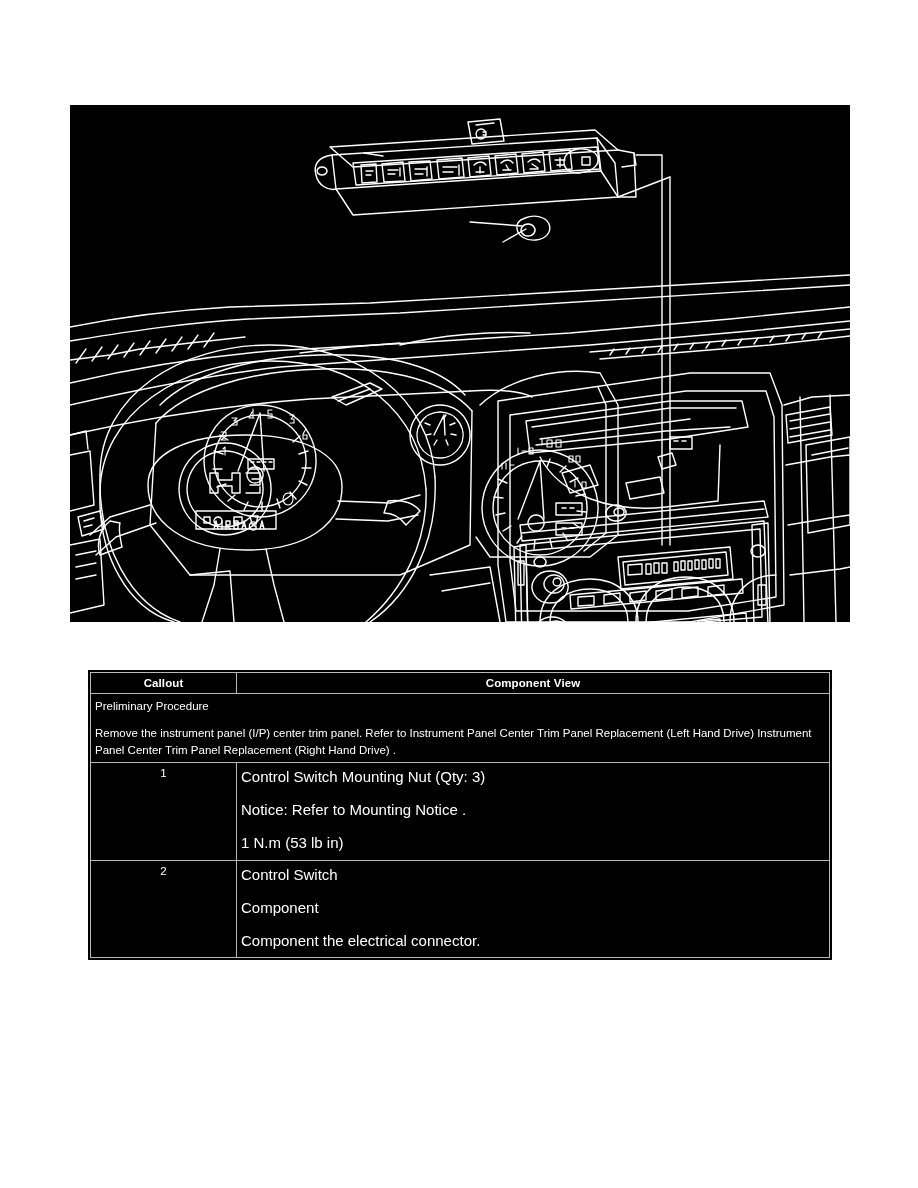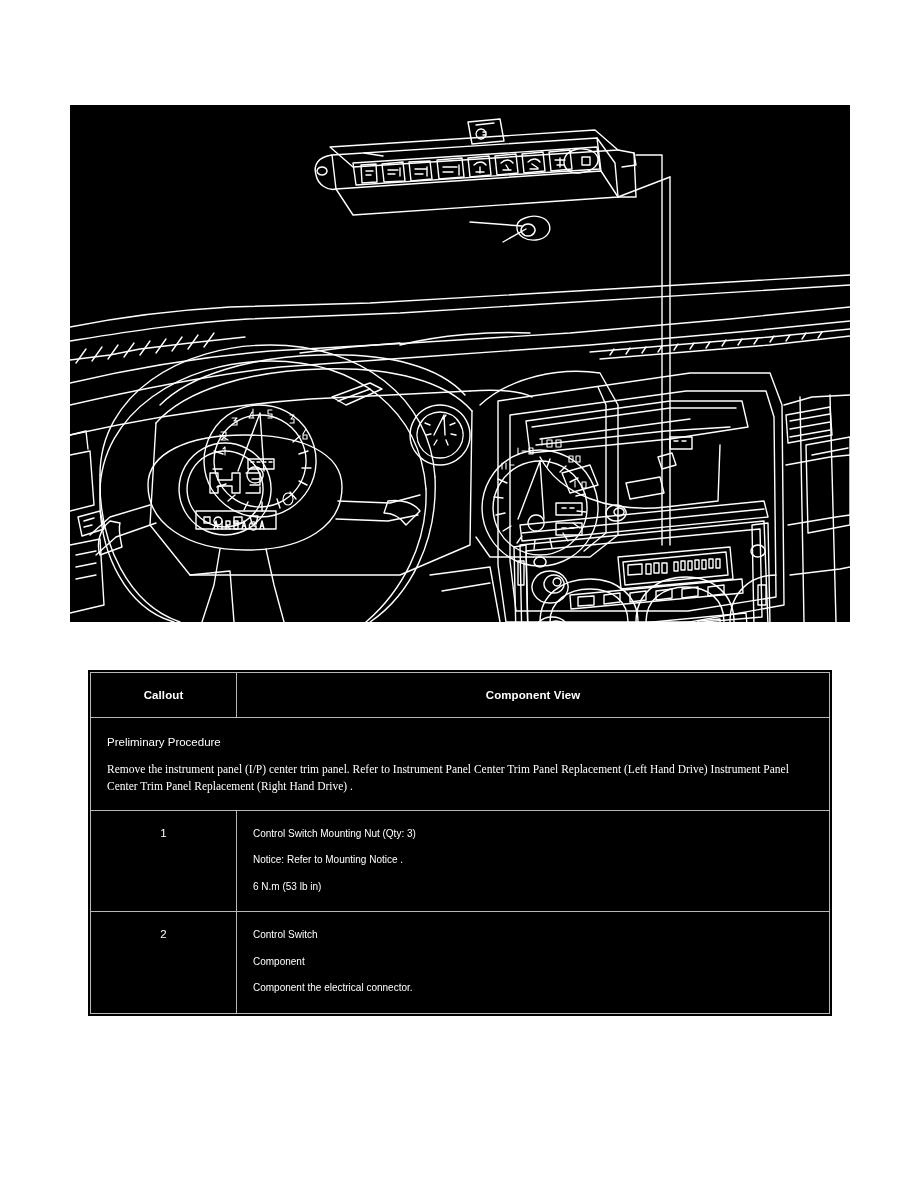--- a/index.html
+++ b/index.html
@@ -45,21 +45,21 @@
   table.ptable {
     border-collapse: collapse;
     width: 100%;
     background: #000000;
     table-layout: fixed;
   }
   table.ptable td, table.ptable th {
     border: 1px solid #b8b8b8;
     color: #ffffff;
     vertical-align: top;
-    padding: 16px;
+    padding: 4px;
     background: #000000;
   }
   .col-callout { width: 146px; }
 
   th.hdr {
     text-align: center;
     font-weight: bold;
     font-size: 11.5px;
     padding: 4px 0 5px 0;
     letter-spacing: 0.1px;
@@ -67,31 +67,31 @@
   td.prelim {
     padding: 5px 6px 7px 5px;
     font-size: 11.5px;
     line-height: 1.42;
   }
   .prelim-title {
     font-weight: normal;
     display: block;
     margin-bottom: 11px;
   }
-  .prelim-body { display: block; font-family: Liberation Serif, serif; }
+  .prelim-body { display: block; }
 
   td.callout-num {
     text-align: center;
     vertical-align: middle;
     font-size: 11.5px;
     font-weight: normal;
   }
   td.comp {
     padding: 5px 6px 7px 6px;
-    font-size: 10px;
+    font-size: 15px;
     line-height: 1.35;
   }
   .comp-line { display: block; margin-bottom: 13px; }
   .comp-line:last-child { margin-bottom: 2px; }
   .b { font-weight: normal; }
 </style>
 </head>
 <body>
 
 <div class="illustration">
@@ -401,21 +401,21 @@
           <span class="prelim-title">Preliminary Procedure</span>
           <span class="prelim-body">Remove the instrument panel (I/P) center trim panel. Refer to Instrument Panel Center Trim Panel Replacement (Left Hand Drive) Instrument Panel Center Trim Panel Replacement (Right Hand Drive) .</span>
         </td>
       </tr>
 
       <tr>
         <td class="callout-num">1</td>
         <td class="comp">
           <span class="comp-line">Control Switch Mounting Nut (Qty: 3)</span>
           <span class="comp-line"><b class="b">Notice</b><span>: Refer to Mounting Notice .</span></span>
-          <span class="comp-line b">6 N.m (53 lb in)</span>
+          <span class="comp-line b">1 N.m (53 lb in)</span>
         </td>
       </tr>
 
       <tr>
         <td class="callout-num">2</td>
         <td class="comp">
           <span class="comp-line">Control Switch</span>
           <span class="comp-line b">Component</span>
           <span class="comp-line">Component the electrical connector.</span>
         </td>

